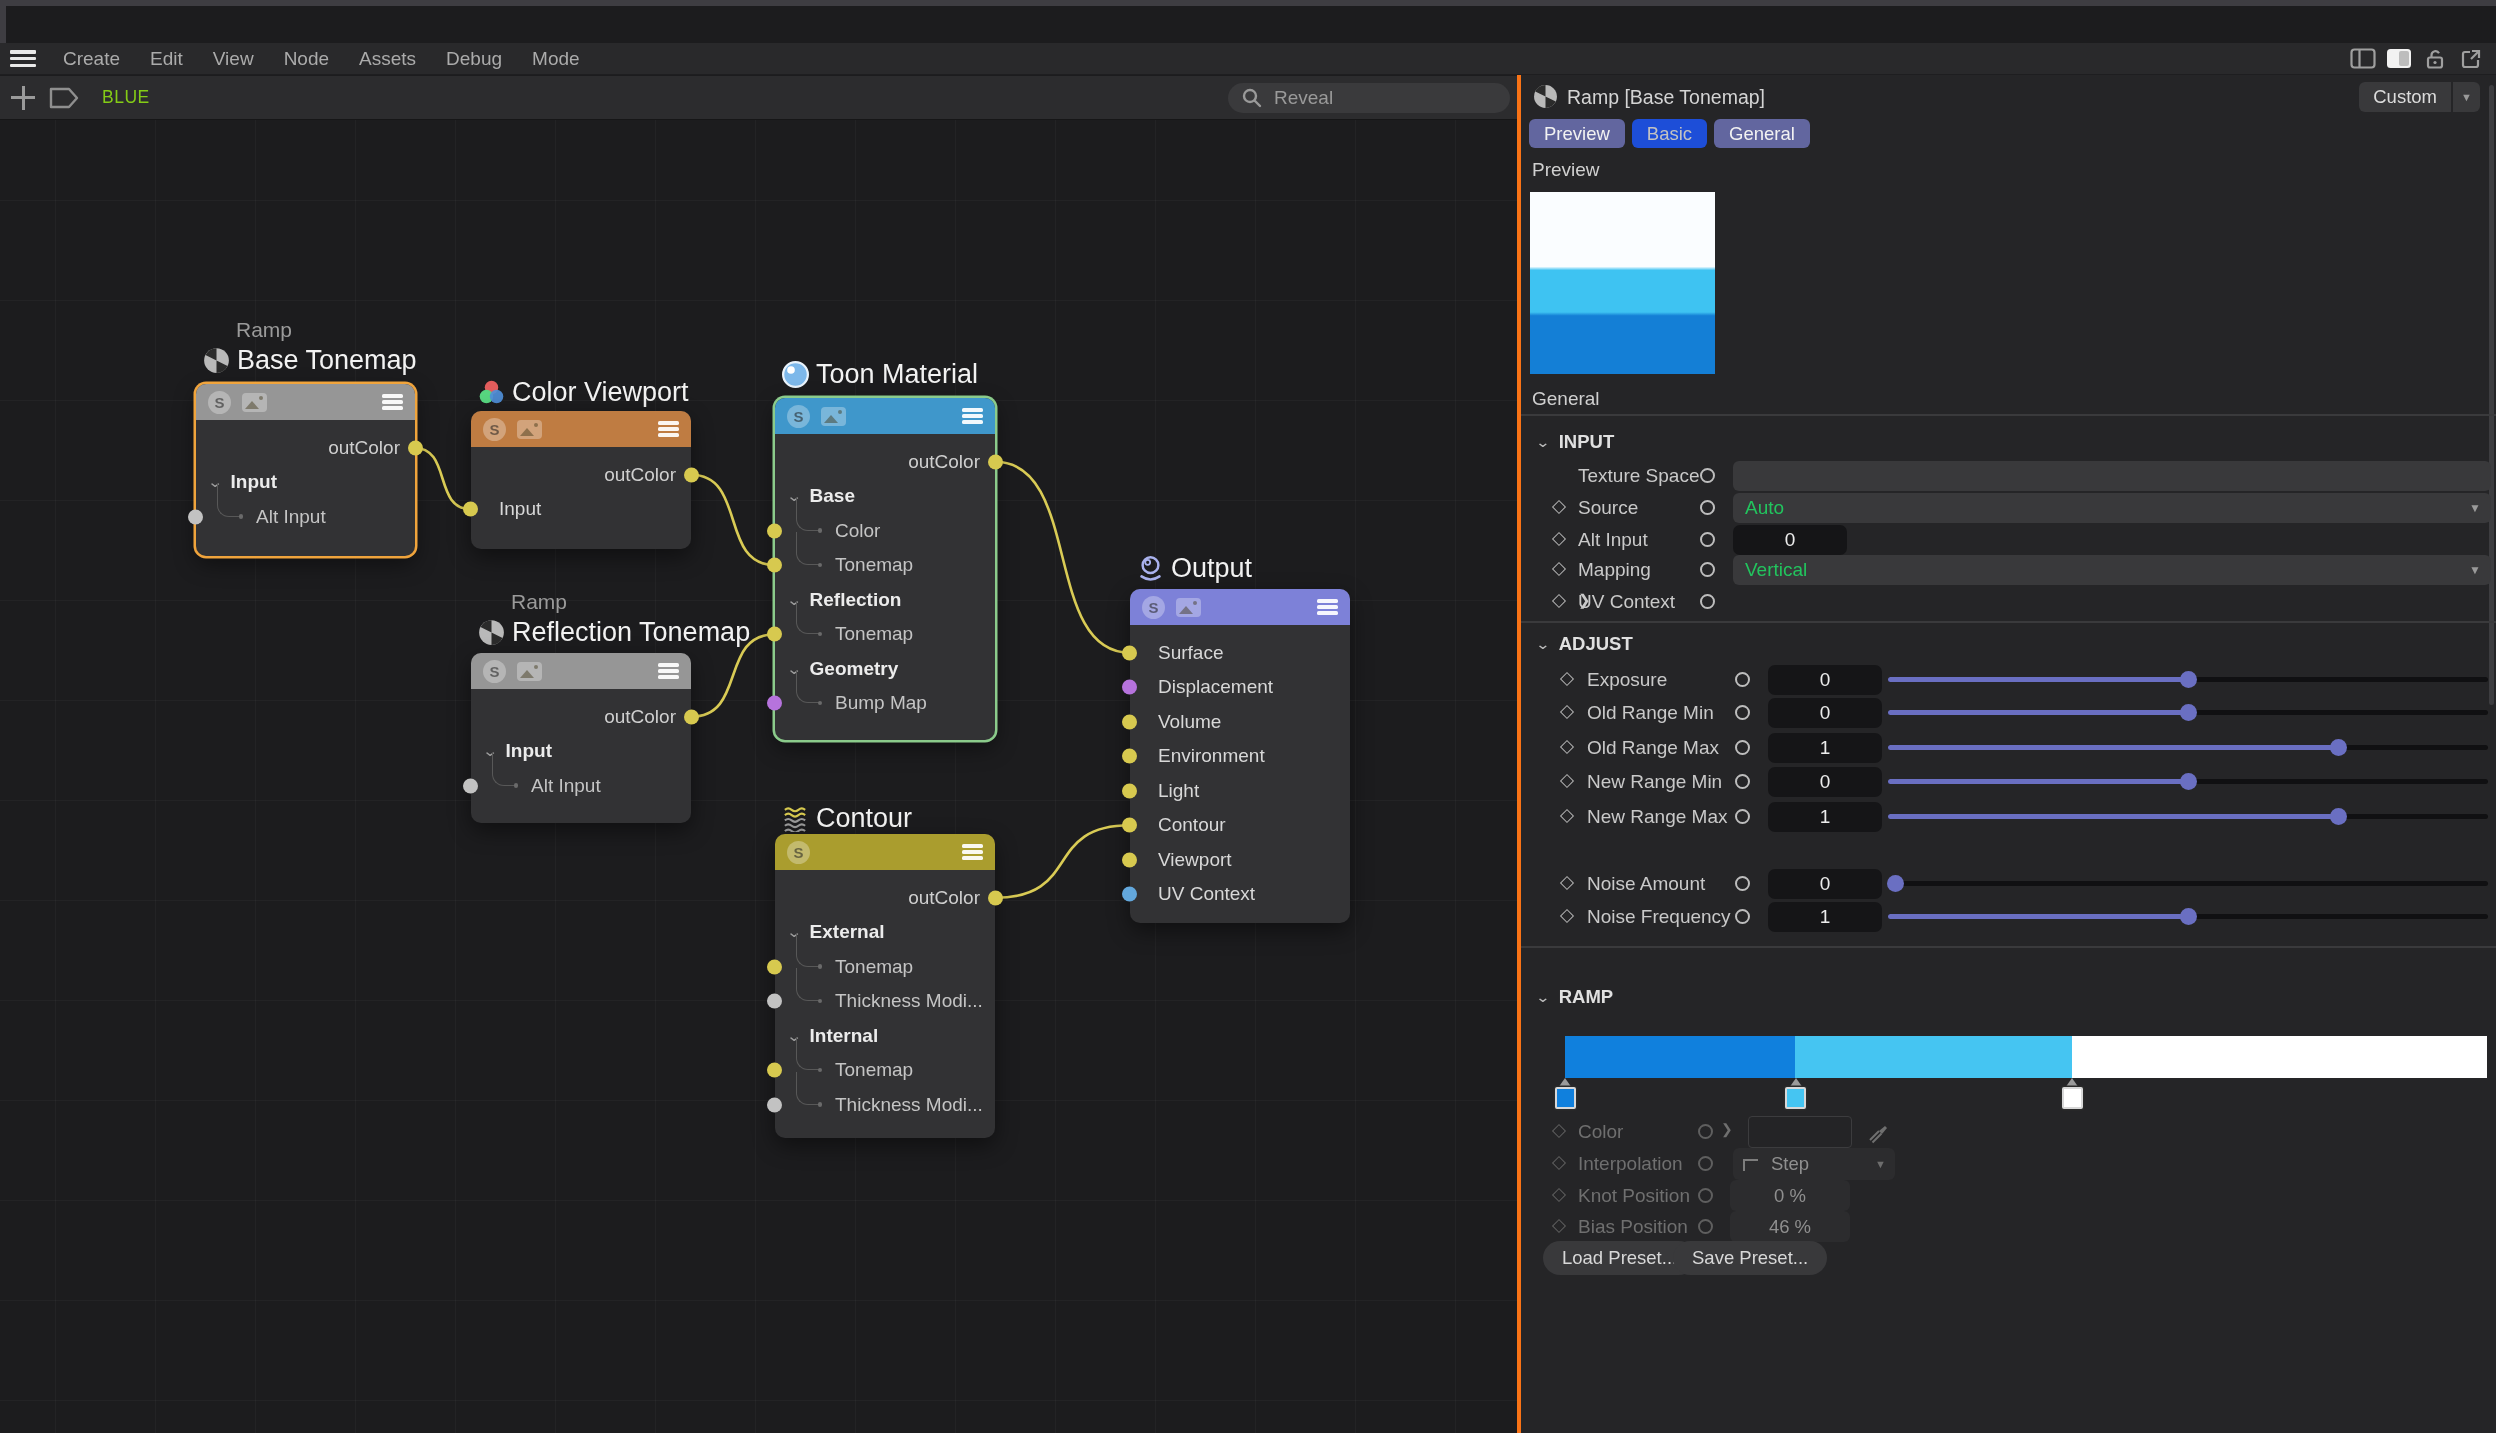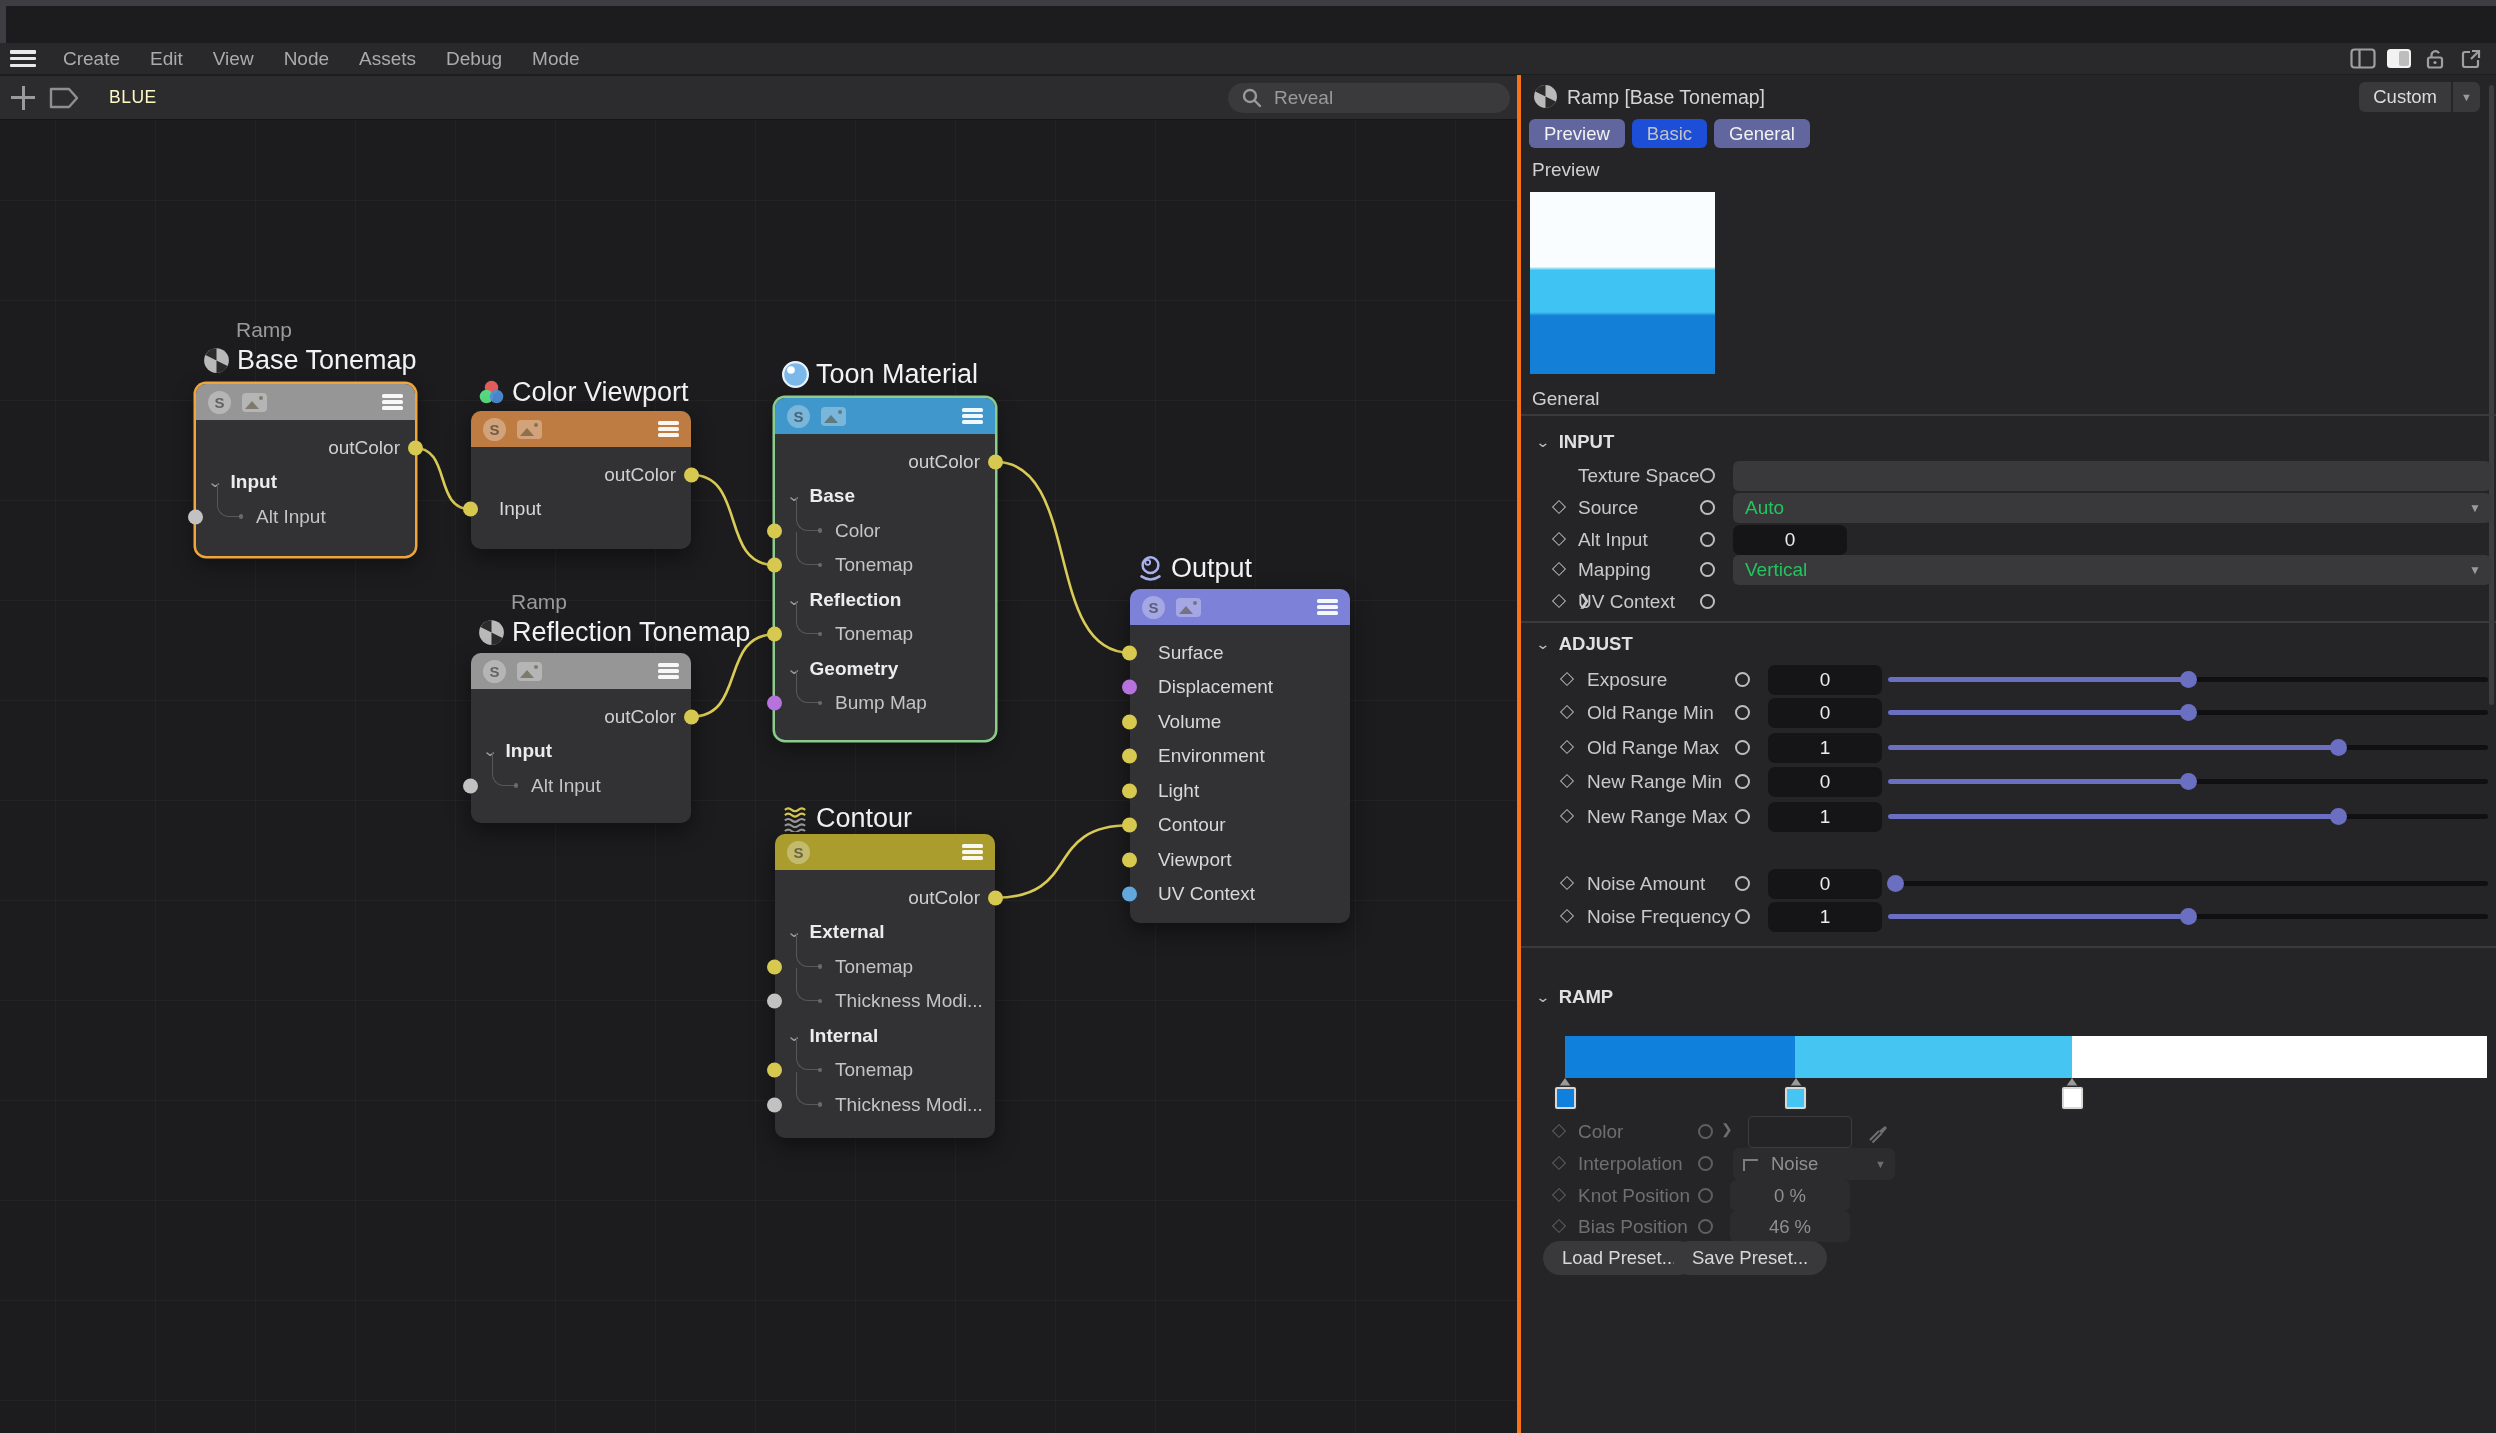--- a/index.html
+++ b/index.html
@@ -27,21 +27,21 @@
   .mb-icons { margin-left:auto; display:flex; align-items:center; gap:10px; padding-right:12px; }
   .mbi { width:26px; height:21px; display:flex; align-items:center; justify-content:center; cursor:pointer; }
 
   
   .cv-toolbar { position:absolute; left:0; top:76px; width:1517px; height:44px; background:#2c2c2e; border-bottom:1px solid #161617; display:flex; align-items:center; }
   .tb-plus { position:relative; width:24px; height:24px; margin-left:11px; cursor:pointer; }
   .tb-plus::before, .tb-plus::after { content:""; position:absolute; background:#9a9a9a; }
   .tb-plus::before { left:0; top:10.5px; width:24px; height:3px; }
   .tb-plus::after { left:10.5px; top:0; width:3px; height:24px; }
   .tb-flag { margin-left:14px; cursor:pointer; }
-  .tb-matname { margin-left:30px; font-size:17.5px; letter-spacing:0.5px; color:#fef9c3; }
+  .tb-matname { margin-left:23px; font-size:17.5px; letter-spacing:0.5px; color:#84cc16; }
   .searchbox { position:absolute; right:7px; top:7px; width:282px; height:30px; background:#3a3a3c; border-radius:15px; display:flex; align-items:center; cursor:text; }
   .search-ph { font-size:19px; color:#9a9a9a; margin-left:10px; }
 
   
   .canvas { position:absolute; left:0; top:120px; width:1517px; height:1313px; background:#1c1c1e;
     background-image:
       linear-gradient(rgba(255,255,255,0.032) 1.5px, transparent 1.5px),
       linear-gradient(90deg, rgba(255,255,255,0.032) 1.5px, transparent 1.5px);
     background-size:100px 100px; background-position:0 -20px, 55px 0; }
   .edges { position:absolute; left:0; top:0; width:1517px; height:1313px; pointer-events:none; }
@@ -686,21 +686,21 @@
         </svg>
     </div>
     <div class="pr sec-rmp dis" style="top:1073px;">
       <i class="diam"></i>
       <span class="rlbl">Interpolation</span>
       <i class="oport"></i>
       <div class="dd-dis">
         <svg width="22" height="20" viewBox="0 0 22 20" style="margin-left:8px;">
             <path d="M3 17 V6 H17" fill="none" stroke="#7d7d7d" stroke-width="2"></path>
           </svg>
-        <span class="dval">Noise</span>
+        <span class="dval">Step</span>
         <span class="caret">▼</span>
       </div>
     </div>
     <div class="pr sec-rmp dis" style="top:1105px;">
       <i class="diam"></i>
       <span class="rlbl">Knot Position</span>
       <i class="oport"></i>
       <div class="pctfield">0 %</div>
     </div>
     <div class="pr sec-rmp dis" style="top:1136px;">

